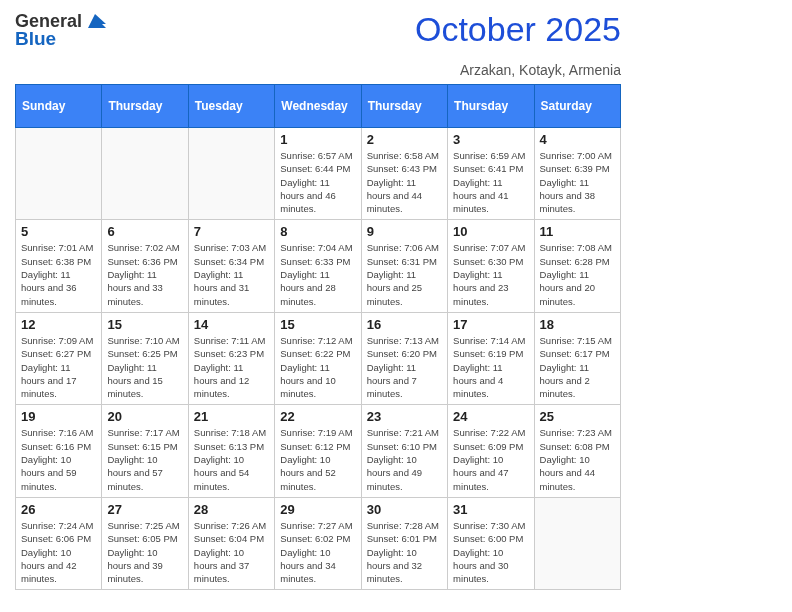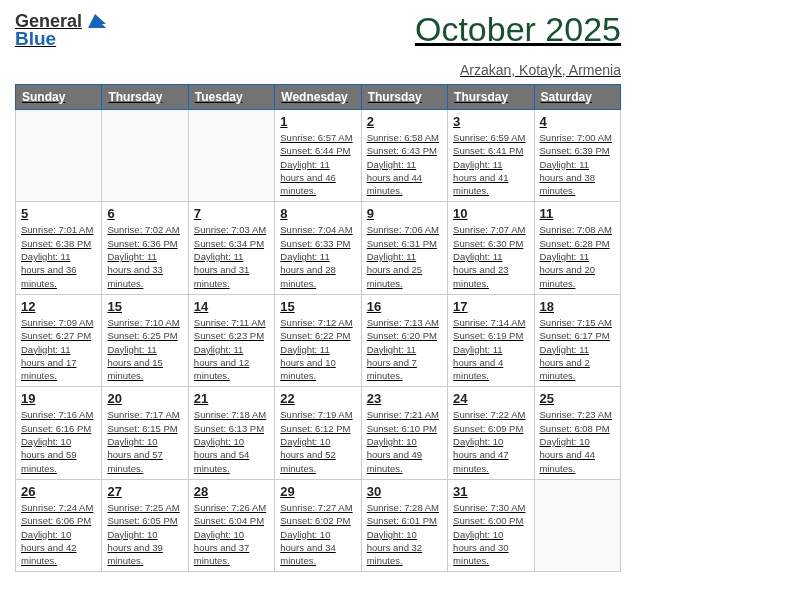--- a/index.html
+++ b/index.html
@@ -7,45 +7,44 @@
       width: 792px;
       height: 612px;
       font-family: Arial, sans-serif;
       background: #fff;
       overflow: hidden;
     }
     .page {
       width: 636px;
       height: 612px;
       padding: 10px 15px;
-      text-decoration: underline;
     }
     .header {
       display: flex;
       justify-content: space-between;
       align-items: flex-start;
       margin-bottom: 6px;
     }
     .logo {
       display: flex;
       align-items: center;
     }
     .title-block {
       text-align: right;
     }
     .calendar {
       width: 100%;
       border-collapse: collapse;
       table-layout: fixed;
     }
     .calendar th {
-      background-color: #737373;
+      background-color: #3b82f6;
       color: #fff;
       text-align: left;
-      padding: 5px 6px;
+      padding: 14px 6px;
       font-size: 12px;
       font-weight: bold;
       border: 1px solid #1565C0;
       margin-top: 20px;
     }
     .calendar td {
       border: 1px solid #ccc;
       vertical-align: top;
       padding: 4px 5px;
       font-size: 10px;
@@ -82,21 +81,21 @@
         <div style="display:flex;align-items:center;">
           <span style="font-size:18px;font-weight:bold;color:#333;">General</span>
           <svg width="22" height="22" viewBox="0 0 22 22" style="margin:0 2px;">
             <polygon points="4,18 11,4 22,14 18,14 22,18" fill="#1565C0"></polygon>
           </svg>
         </div>
         <span style="font-size:19px;font-weight:bold;color:#1565C0;margin-top:-4px;">Blue</span>
       </div>
     </div>
     <div class="title-block">
-      <div style="font-size:34px;font-weight:normal;color:#14532d;">October 2025</div>
+      <div style="font-size:34px;font-weight:normal;color:#1d4ed8;">October 2025</div>
       <div style="font-size:14px;color:#555;margin-top:13px;">Arzakan, Kotayk, Armenia</div>
     </div>
   </div>
 
   <table class="calendar">
     <thead>
       <tr>
         <th>Sunday</th>
         <th>Thursday</th>
         <th>Tuesday</th>

